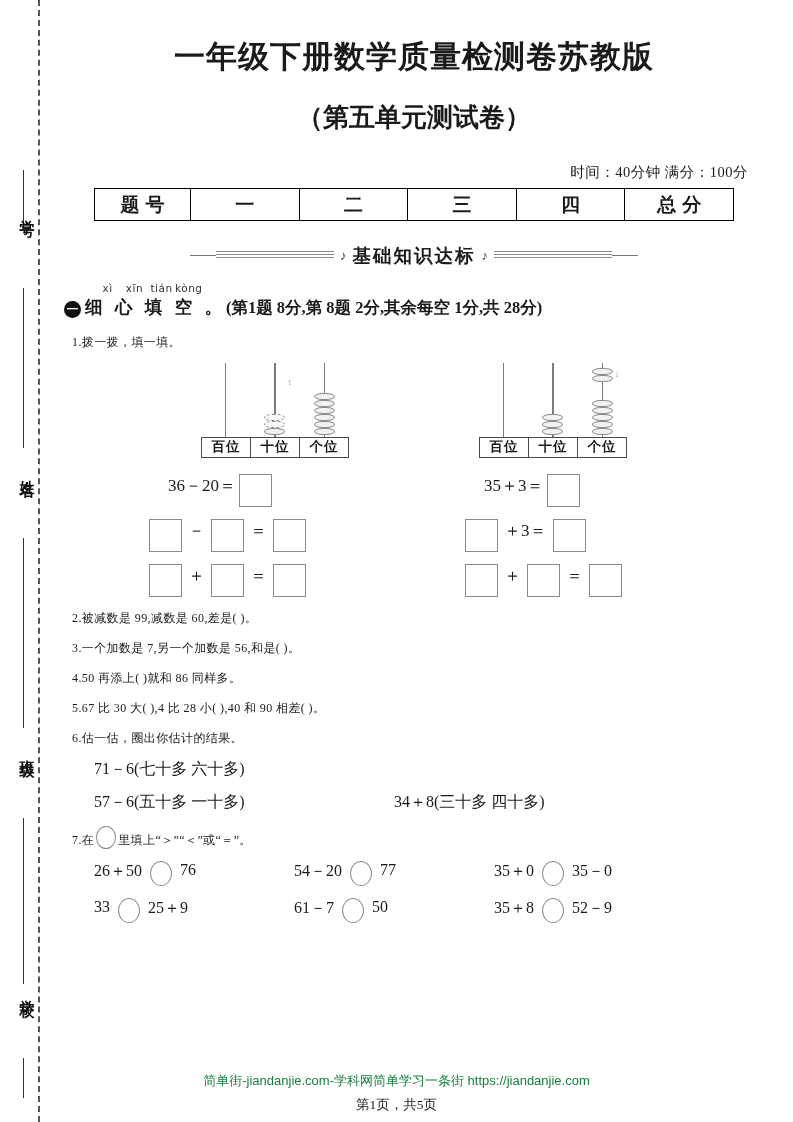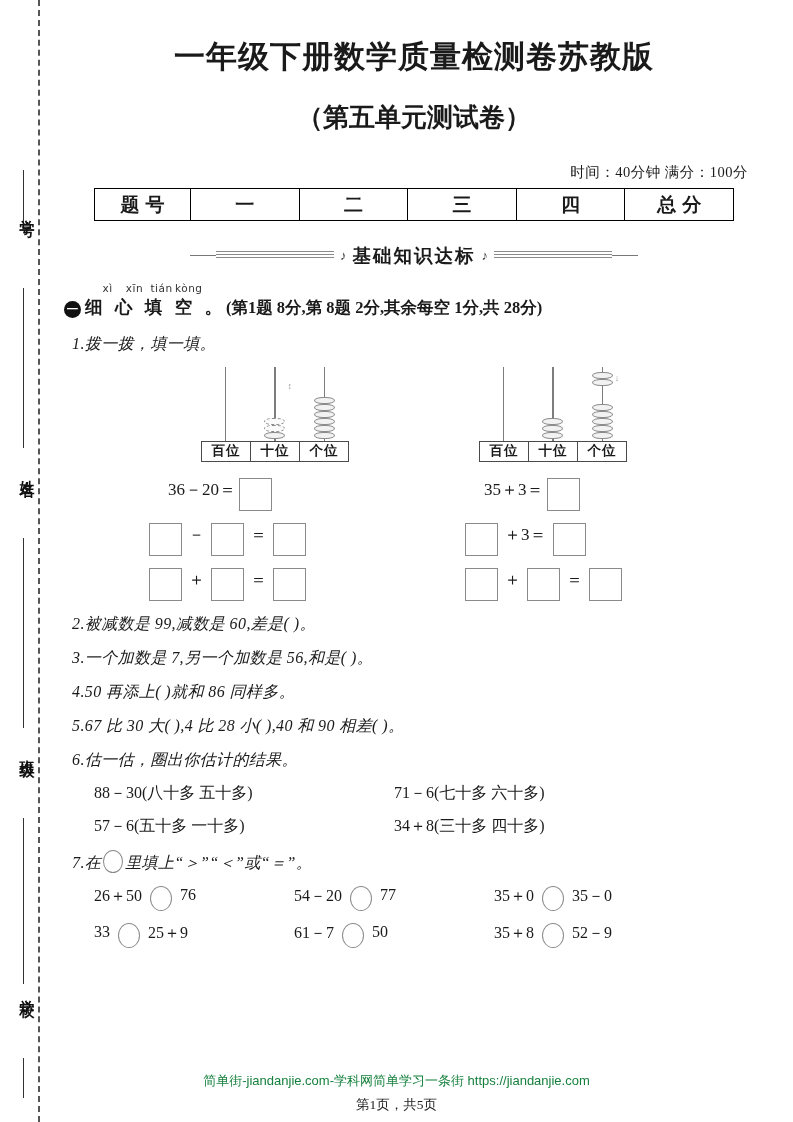--- a/index.html
+++ b/index.html
@@ -144,25 +144,24 @@
     background: #111; color: #fff;
     font-size: 11.5px; font-weight: 700;
     margin-right: 4px;
     font-family: "DejaVu Sans", sans-serif;
   }
   .qsec-title { letter-spacing: 4px; }
   .qsec-points { letter-spacing: 0px; font-size: 16.5px; }
 
   
   .item {
-    font-size: 16px;
+    font-size: 12px;
     margin-top: 13px;
     padding-left: 14px;
     letter-spacing: 0.4px;
-    font-style: italic;
   }
   .item-1 { margin-top: 15px; }
 
   
   .abacus-row {
     display: flex;
     justify-content: center;
     gap: 130px;
     margin-top: 10px;
   }
@@ -446,21 +445,20 @@
     </div>
   </div>
 
   <div class="item">2.被减数是 99,减数是 60,差是(            )。</div>
   <div class="item">3.一个加数是 7,另一个加数是 56,和是(            )。</div>
   <div class="item">4.50 再添上(            )就和 86 同样多。</div>
   <div class="item">5.67 比 30 大(            ),4 比 28 小(            ),40 和 90 相差(            )。</div>
 
   <div class="item">6.估一估，圈出你估计的结果。</div>
   <div class="sub-row">
-    <div class="est-cell">88－30(八十多        五十多)</div>
     <div class="est-cell">71－6(七十多        六十多)</div>
   </div>
   <div class="sub-row">
     <div class="est-cell">57－6(五十多        一十多)</div>
     <div class="est-cell">34＋8(三十多        四十多)</div>
   </div>
 
   <div class="item">
     <span>7.在</span><span class="circle inline"></span><span>里填上“＞”“＜”或“＝”。</span>
   </div>

